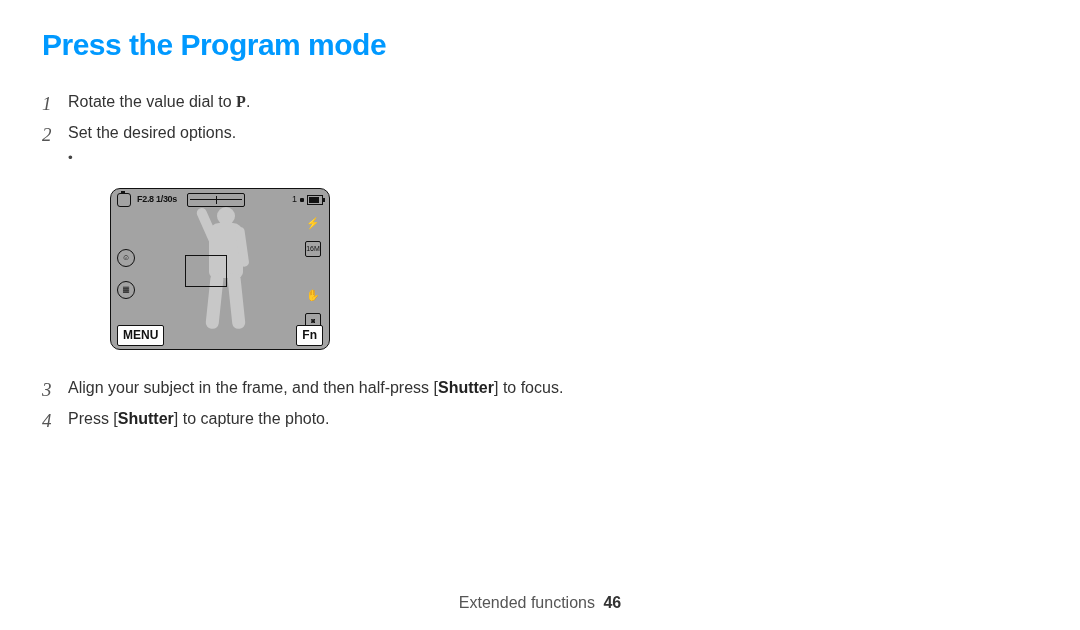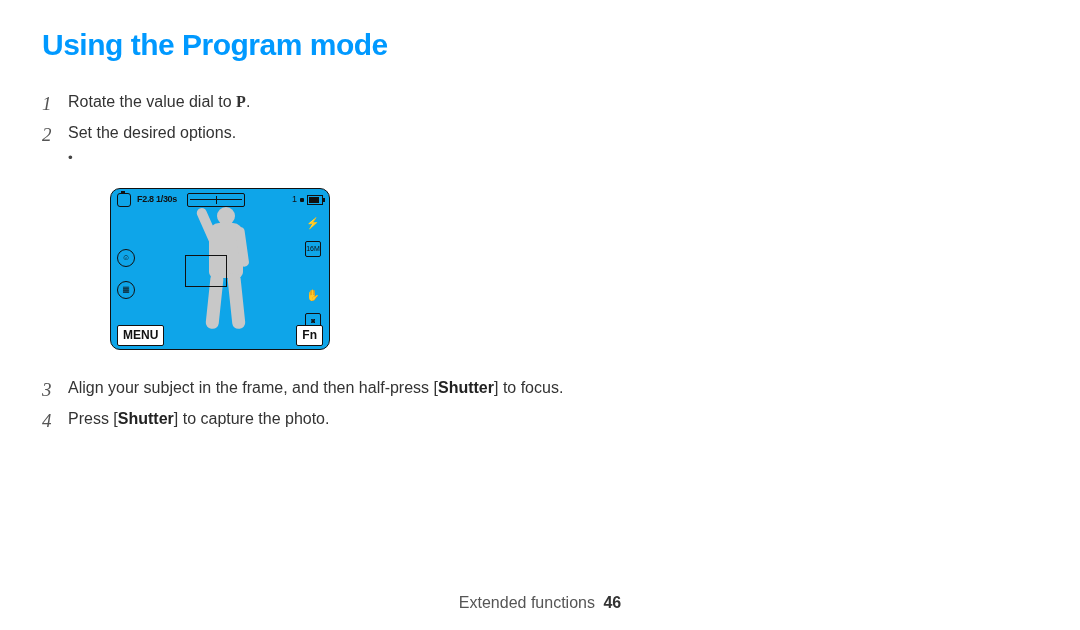--- a/index.html
+++ b/index.html
@@ -8,21 +8,21 @@
   .intro{padding:0 42px;font-size:13.5px;color:#333;}
   ol.steps{list-style:none;margin:22px 0 0 42px;padding:0;max-width:640px;}
   ol.steps>li{position:relative;padding:0 0 8px 26px;font-size:16px;line-height:1.45;color:#333;}
   ol.steps>li .num{position:absolute;left:0;top:0;font-style:italic;font-family:Georgia,"Times New Roman",serif;font-size:19px;color:#555;}
   ol.steps>li .body{display:block;}
   ol.steps>li .sub{display:flex;font-size:13.5px;color:#444;padding:4px 0 0 0;}
   ol.steps>li .sub .dot{padding-right:6px;}
   .b{font-weight:700;color:#222;}
   .p-icon{font-weight:700;font-family:Georgia,serif;}
   .screen-wrap{margin:12px 0 18px 68px;}
-  .screen{width:218px;height:160px;border:1px solid #111;border-radius:10px;position:relative;background:#0ea5e9;font-family:Arial,sans-serif;font-size:9px;color:#111;}
+  .screen{width:218px;height:160px;border:1px solid #111;border-radius:10px;position:relative;background:#a3a3a3;font-family:Arial,sans-serif;font-size:9px;color:#111;}
   .screen .topbar{position:absolute;top:3px;left:6px;right:6px;height:16px;display:flex;align-items:center;}
   .cam-icon{width:12px;height:12px;border:1px solid #111;border-radius:3px;position:relative;margin-right:6px;}
   .cam-icon::after{content:"";position:absolute;top:-3px;left:3px;width:4px;height:3px;background:#111;}
   .exposure{font-weight:700;font-size:9px;letter-spacing:-0.3px;}
   .ev-scale{margin-left:10px;width:56px;height:12px;border:1px solid #111;border-radius:2px;position:relative;}
   .ev-scale::before{content:"";position:absolute;left:2px;right:2px;top:5px;height:1px;background:#111;}
   .ev-scale::after{content:"";position:absolute;left:50%;top:2px;width:1px;height:8px;background:#111;}
   .top-right{margin-left:auto;display:flex;align-items:center;gap:3px;}
   .dot-ind{width:4px;height:4px;background:#111;border-radius:1px;}
   .batt{width:14px;height:8px;border:1px solid #111;position:relative;}
@@ -44,21 +44,21 @@
   .btm{position:absolute;bottom:3px;left:6px;right:6px;display:flex;justify-content:space-between;}
   .btn-box{border:1px solid #111;border-radius:2px;padding:1px 5px;font-size:12px;font-weight:700;background:#fff;}
   .footer{position:absolute;bottom:18px;left:0;right:0;text-align:center;font-size:16px;color:#555;}
   .footer .pg{font-weight:700;color:#333;margin-left:4px;}
 </style>
 </head>
 <body>
 
 <div class="page">
 
-  <h1>Using the Program mode</h1>
+  <h1>Press the Program mode</h1>
 
   <ol class="steps">
 
     <li>
       <span class="num">1</span>
       <span class="body">
         <span>Rotate the value dial to </span><span class="p-icon">P</span><span>.</span>
       </span>
     </li>
 

